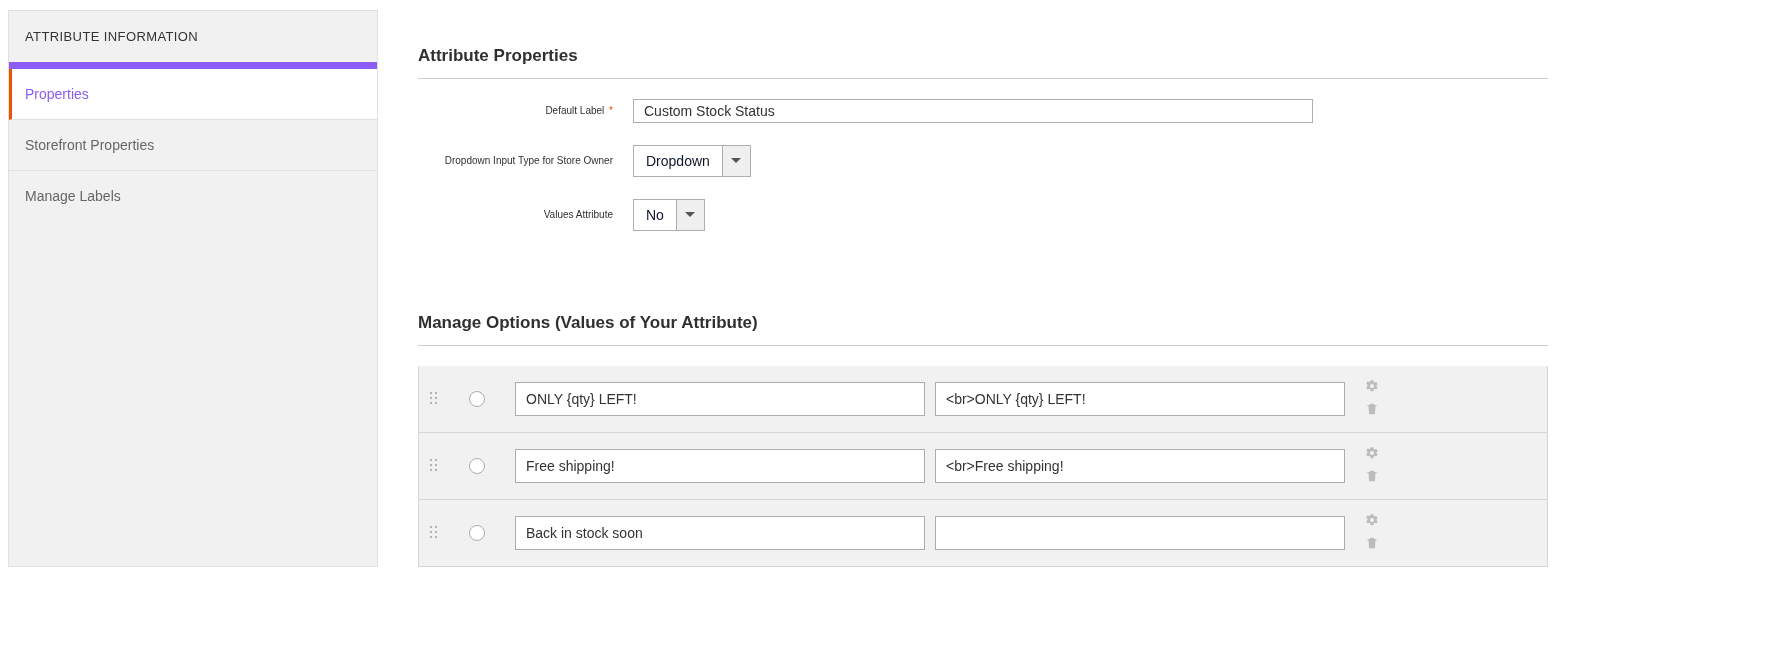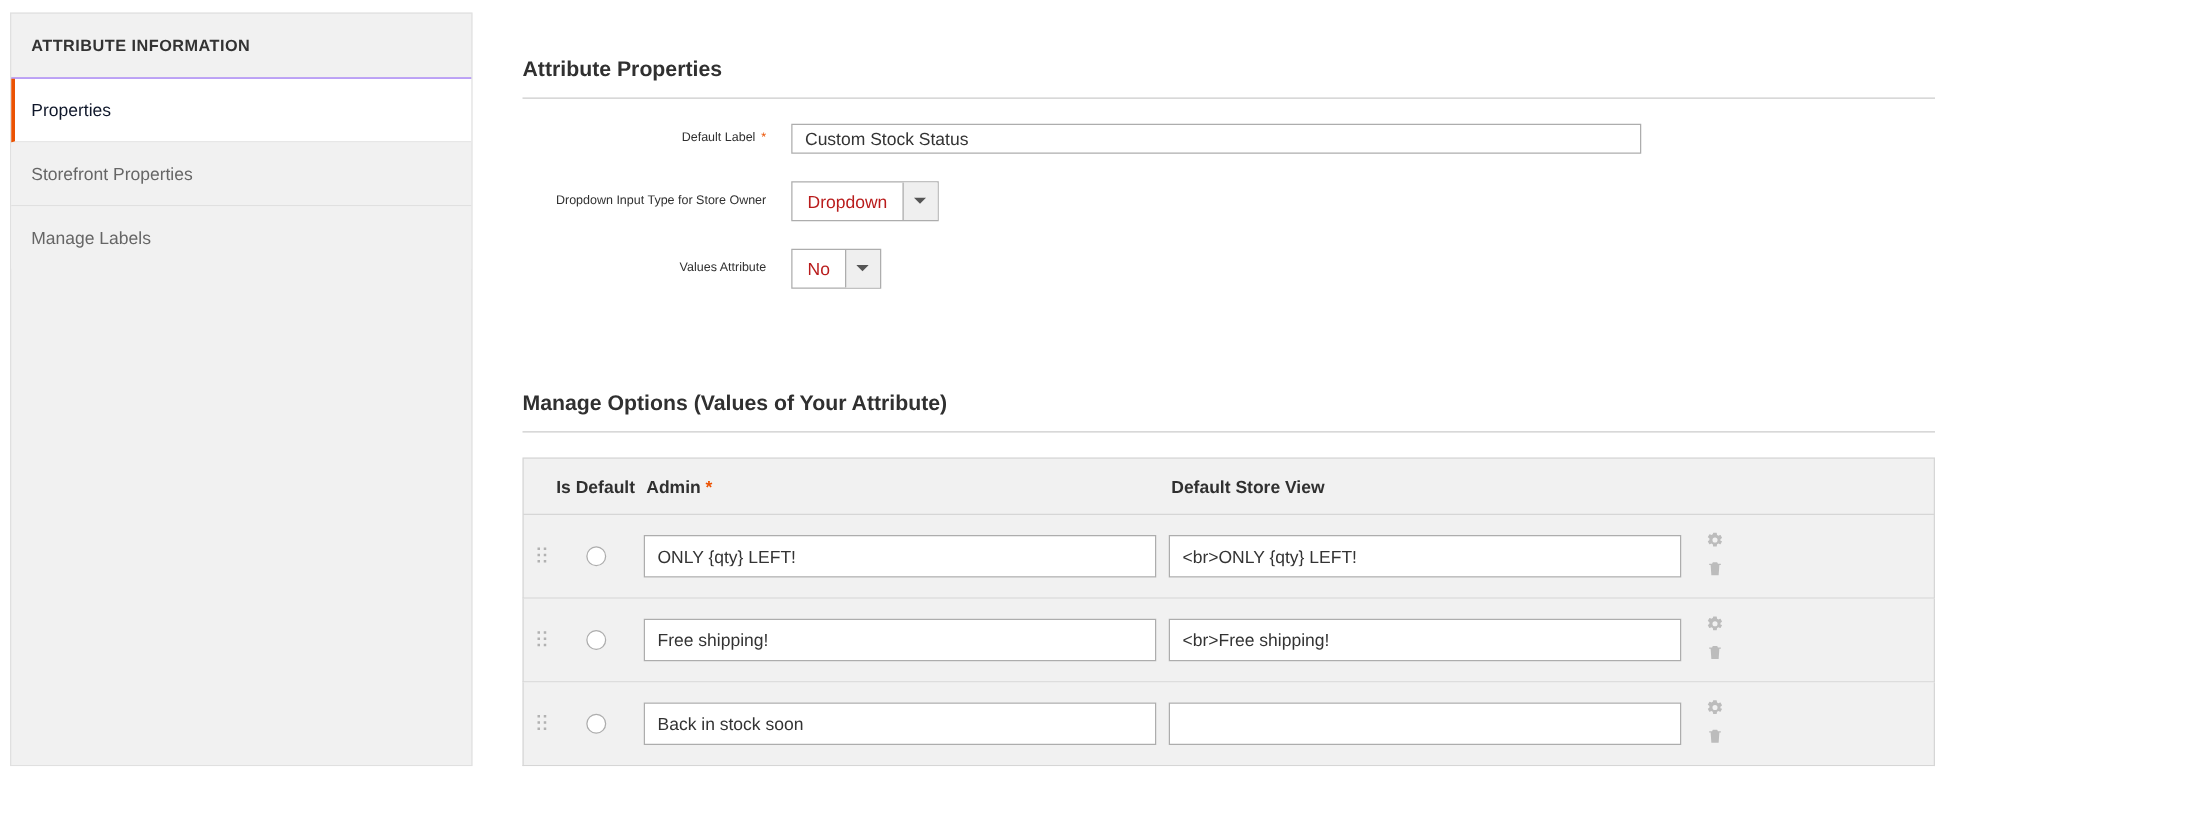--- a/index.html
+++ b/index.html
@@ -1,37 +1,37 @@
 <!DOCTYPE html>
 <html><head>
   <meta charset="utf-8">
   <style>
     * { box-sizing: border-box; margin: 0; padding: 0; font-family: Arial, Helvetica, sans-serif; }
     body { background: #fff; color: #333; font-size: 14px; width: 1768px; }
     .page { display: flex; gap: 40px; padding: 10px 0 0 8px; }
 
     
     .sidebar { width: 370px; background: #f1f1f1; border: 1px solid #e0e0e0; }
-    .sidebar-header { padding: 18px 16px; font-weight: 700; font-size: 13px; letter-spacing: .03em; color: #333; border-bottom: 1px solid #8b5cf6; }
+    .sidebar-header { padding: 18px 16px; font-weight: 400; font-size: 13px; letter-spacing: .03em; color: #333; border-bottom: 7px solid #8b5cf6; }
     .sidebar-item { display: block; padding: 17px 16px; cursor: pointer; color: #666; background: #f1f1f1; border-bottom: 1px solid #e0e0e0; }
     .sidebar-item:last-child { border-bottom: none; }
-    .sidebar-item.active { background: #fff; border-left: 3px solid #EB5202; padding-left: 13px; color: #0f172a; }
+    .sidebar-item.active { background: #fff; border-left: 3px solid #EB5202; padding-left: 13px; color: #8b5cf6; }
 
     
     .main { flex: 1; padding-top: 36px; padding-right: 220px; }
     .section-title { font-size: 17px; color: #303030; padding-bottom: 12px; border-bottom: 1px solid #ccc; margin-bottom: 20px; }
 
     
     .form-row { display: flex; align-items: center; margin-bottom: 22px; }
     .form-label { width: 215px; min-width: 215px; text-align: right; padding-right: 20px; color: #303030; font-size: 10px; line-height: 1.35; }
     .form-label .req { color: #eb5202; margin-left: 2px; }
     .form-label.multiline { line-height: 1.4; }
     .text-input { width: 680px; height: 24px; padding: 0 10px; border: 1px solid #adadad; font-size: 14px; color: #333; }
     .select-control { display: inline-flex; align-items: stretch; border: 1px solid #adadad; height: 32px; }
-    .select-control .sel-label { padding: 0 12px; display: flex; align-items: center; color: #b91c1c; text-align: center; }
+    .select-control .sel-label { padding: 0 12px; display: flex; align-items: center; color: #0f172a; text-align: center; }
     .select-control .sel-btn { width: 28px; display: flex; align-items: center; justify-content: center; background: #efefef; border-left: 1px solid #adadad; cursor: pointer; }
     .sel-btn svg { width: 10px; height: 6px; }
 
     .divider-gap { height: 60px; }
 
     
     .options-wrapper { border: none; }
     .option-header-row, .option-row { display: flex; align-items: center; padding: 14px 4px; }
     .option-header-row { background: #f1f1f1; border: 1px solid #d6d6d6; font-weight: 600; color: #303030; }
     .option-row { background: #f1f1f1; border: 1px solid #d6d6d6; border-top: none; gap: 0; height: 67px; }
@@ -113,29 +113,20 @@
             </svg>
         </span>
       </div>
     </div>
 
     <div class="divider-gap"></div>
 
     <h2 class="section-title">Manage Options (Values of Your Attribute)</h2>
 
     <div class="options-wrapper">
-      <div class="option-header-row">
-        <div class="hdr-spacer-drag"></div>
-        <div class="col-default-header">Is Default</div>
-        <div class="col-admin-header">
-          <span>Admin</span>
-          <span class="req" style="color:#eb5202;">*</span>
-        </div>
-        <div class="col-view-header">Default Store View</div>
-      </div>
 
       <div class="option-row">
         <div class="col-drag">
           <div class="drag-dots">
               <span></span>
               <span></span>
               <span></span>
               <span></span>
               <span></span>
               <span></span>

